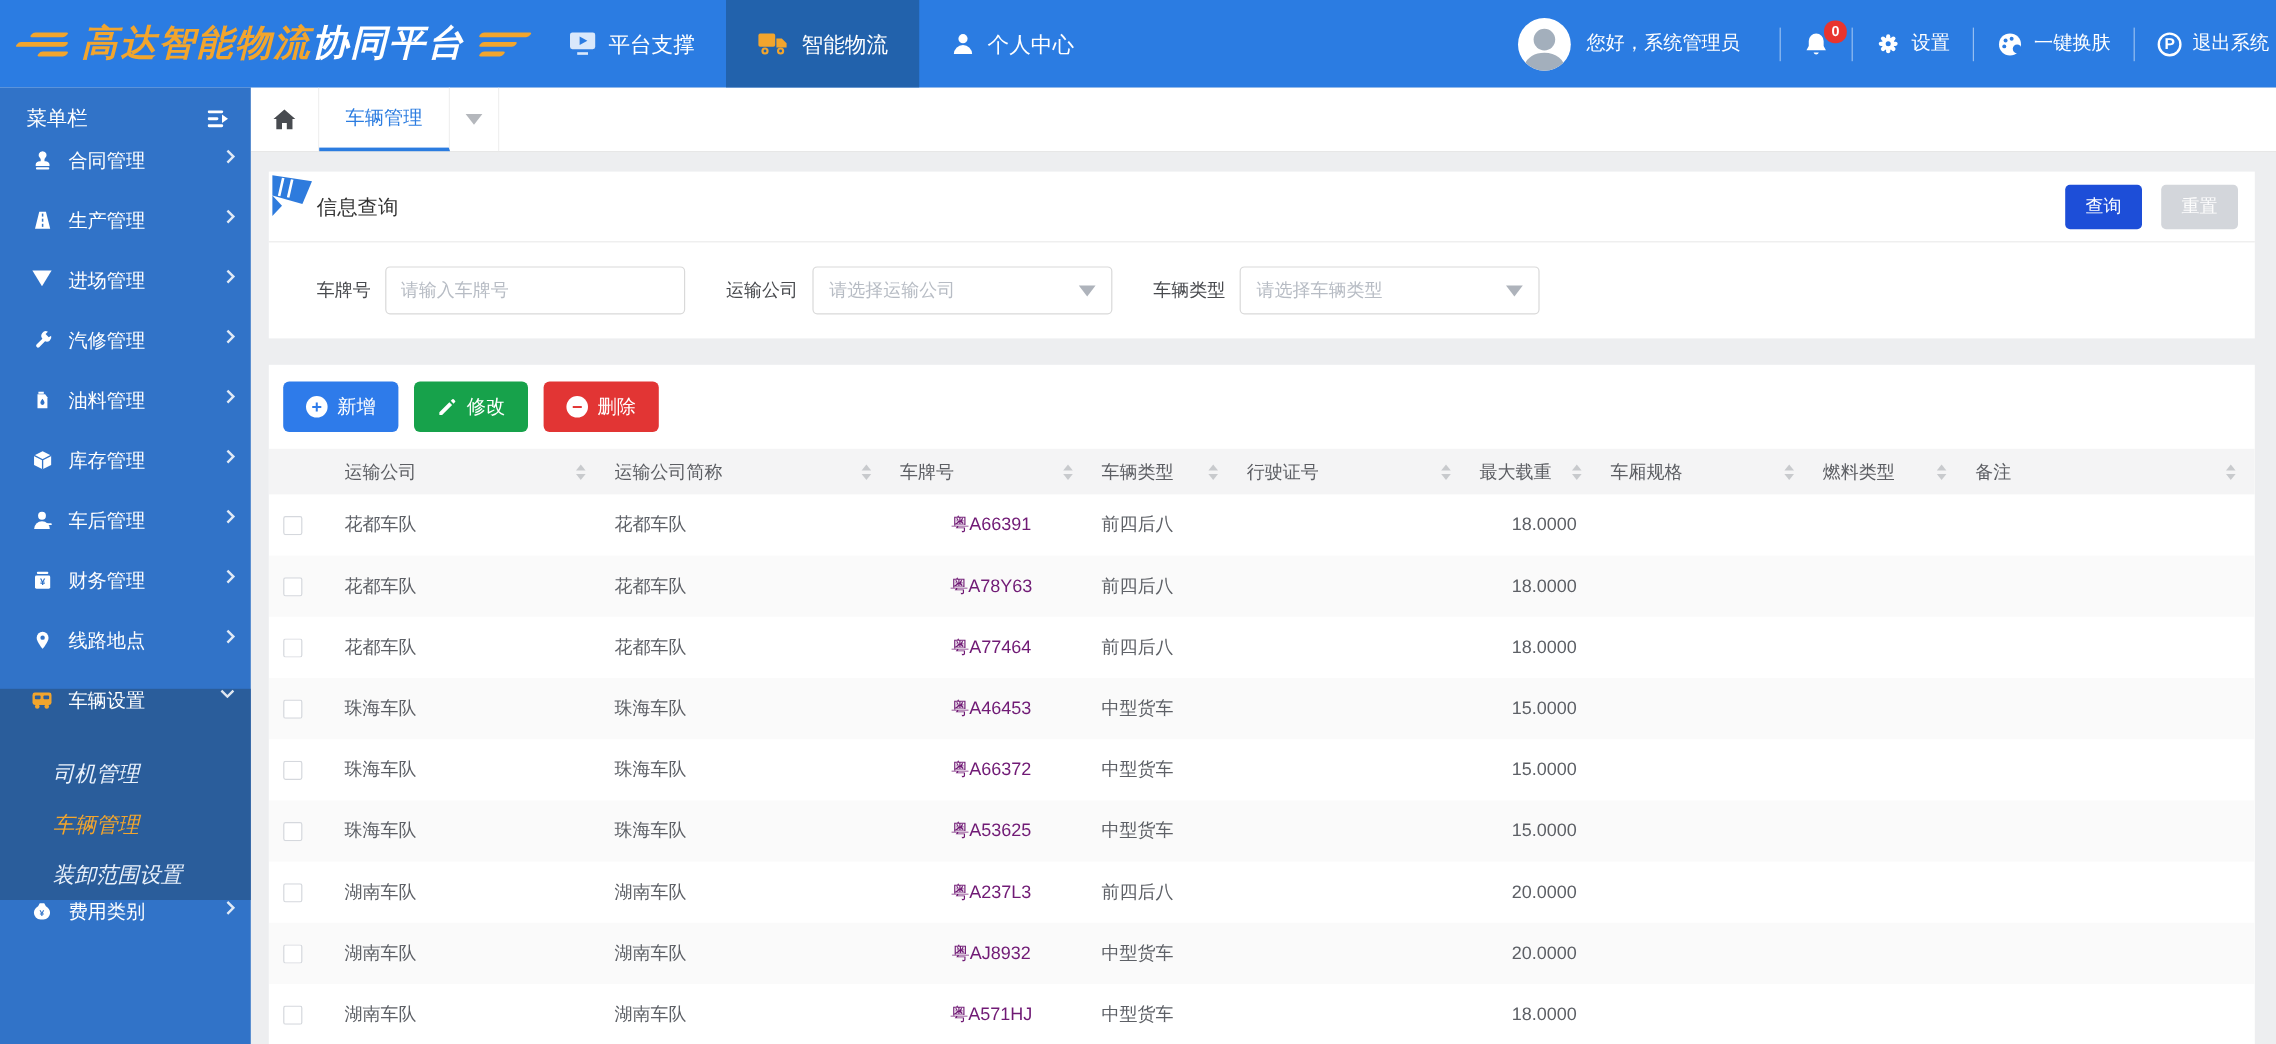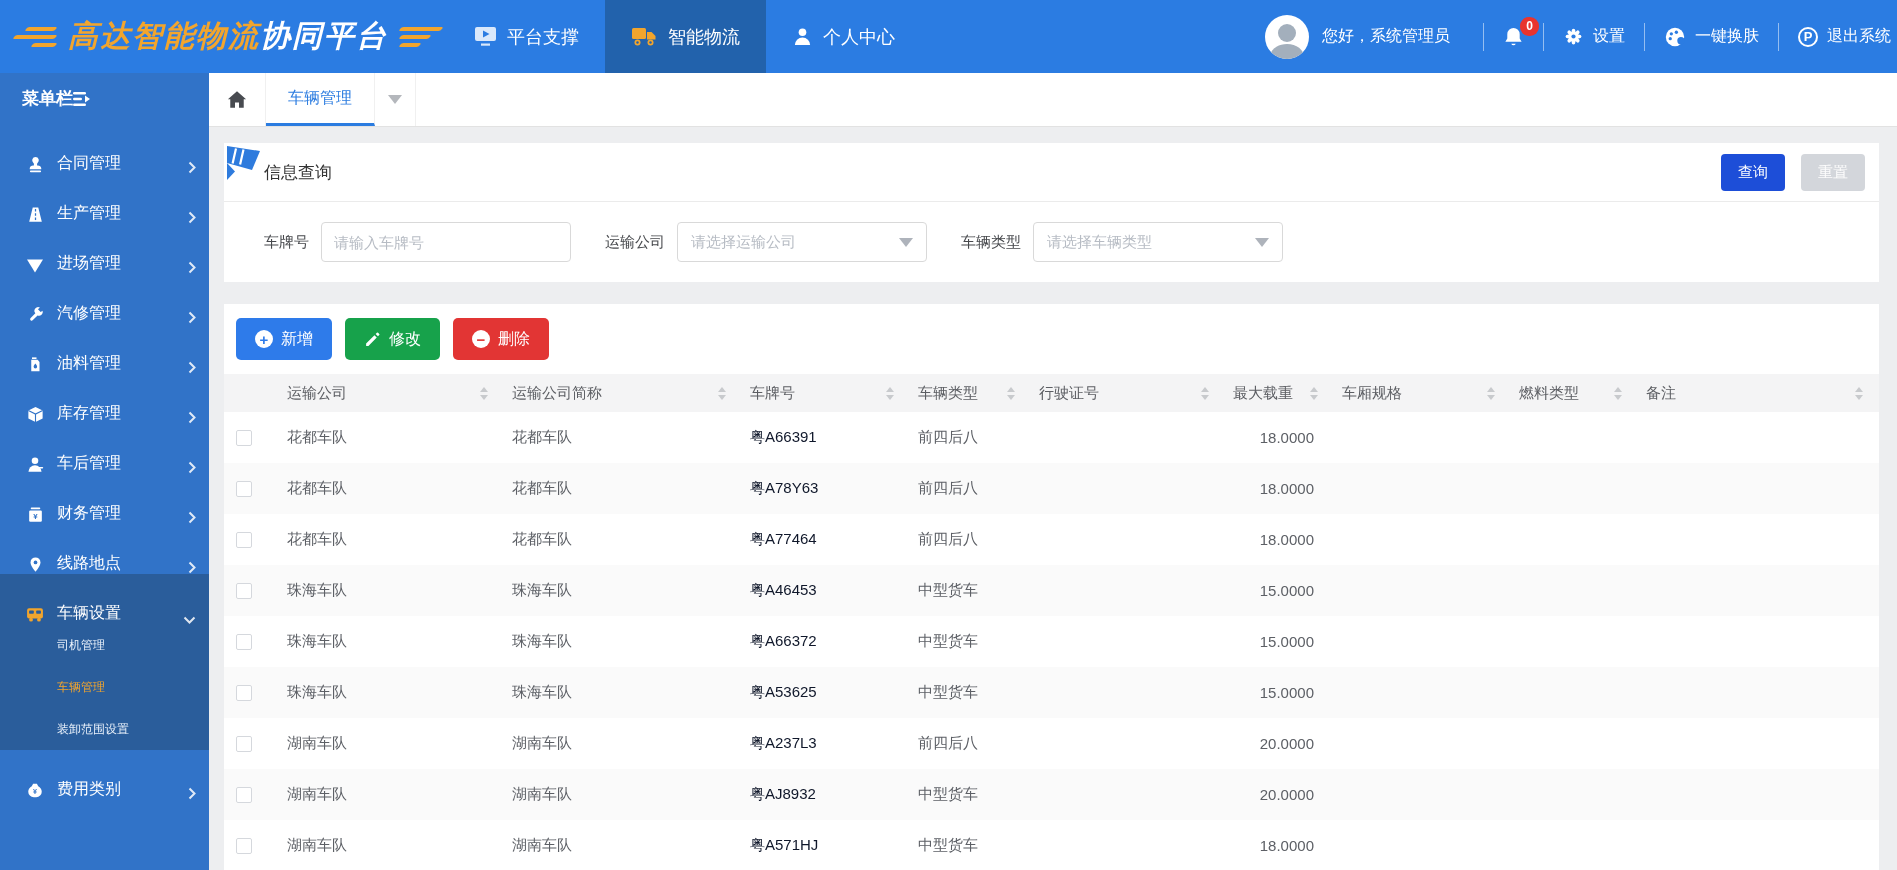--- a/index.html
+++ b/index.html
@@ -28,27 +28,27 @@
   .bell-wrap { position: relative; }
   .badge { position: absolute; top: -9px; right: -15px; background: #e8342e; color: #fff; border-radius: 9px; min-width: 19px; height: 19px; font-size: 12px; font-weight: bold; display: flex; align-items: center; justify-content: center; padding: 0 4px; }
   .h-action { display: flex; align-items: center; gap: 9px; font-size: 16px; cursor: pointer; white-space: nowrap; }
   .p-ico { width: 20px; height: 20px; border: 2px solid #fff; border-radius: 50%; display: flex; align-items: center; justify-content: center; font-size: 13px; font-weight: bold; }
 
   
   .main { display: flex; height: 797px; }
 
   
   .sidebar { width: 209px; background: #3173c8; color: #fff; flex-shrink: 0; }
-  .sb-title { display: flex; align-items: center; height: 51px; padding: 0 16px 0 22px; font-size: 17px; font-weight: bold; }
-  .sb-item { display: flex; align-items: flex-end; height: 50px; padding: 0 13px 0 25px; font-size: 16px; cursor: pointer; }
+  .sb-title { display: flex; align-items: center; justify-content: space-between; height: 51px; padding: 0 16px 0 22px; font-size: 17px; }
+  .sb-item { display: flex; align-items: flex-start; height: 50px; padding: 0 13px 0 25px; font-size: 16px; cursor: pointer; }
   .sb-ico { width: 20px; margin-right: 12px; display: flex; justify-content: center; }
   .sb-label { flex: 1; white-space: nowrap; }
   .sb-chev { opacity: .85; }
   .sb-group { background: #2a5d9b; }
-  .sb-sub { height: 42px; display: flex; align-items: center; padding-left: 57px; font-size: 12px; color: #e9f1fb; cursor: pointer; }
+  .sb-sub { height: 42px; display: flex; align-items: center; padding-left: 44px; font-size: 18px; color: #e9f1fb; cursor: pointer; font-style: italic; }
   .sb-sub.active { color: #f2a52d; }
 
   
   .content { flex: 1; display: flex; flex-direction: column; overflow: hidden; }
   .tabbar { height: 54px; background: #fff; border-bottom: 1px solid #e2e2e2; display: flex; align-items: stretch; }
   .tab-home { width: 57px; display: flex; align-items: center; justify-content: center; border-right: 1px solid #f0f0f0; cursor: pointer; }
   .tab-active { padding: 0 22px; display: flex; align-items: center; color: #2b7ce0; font-size: 16px; border-bottom: 3px solid #2b7ce0; border-right: 1px solid #f0f0f0; cursor: pointer; }
   .tab-caret { width: 41px; display: flex; align-items: center; justify-content: center; border-right: 1px solid #f0f0f0; cursor: pointer; }
   .tri-down { width: 0; height: 0; border-left: 7px solid transparent; border-right: 7px solid transparent; border-top: 9px solid #b4b7bc; }
 
@@ -88,21 +88,21 @@
   .th { display: flex; align-items: center; justify-content: space-between; padding: 0 8px 0 16px; height: 100%; }
   .trow { display: flex; align-items: center; height: 51px; font-size: 15px; color: #5d6066; }
   .trow:nth-child(odd) { background: #fafafa; }
   .td { padding-left: 16px; white-space: nowrap; overflow: hidden; }
   .col-cb { width: 47px; padding-left: 12px; display: flex; align-items: center; }
   .col-0 { width: 225px; } .col-1 { width: 238px; } .col-2 { width: 168px; }
   .col-3 { width: 121px; } .col-4 { width: 194px; } .col-5 { width: 109px; }
   .col-6 { width: 177px; } .col-7 { width: 127px; } .col-8 { width: 209px; }
   .col-sort { width: 40px; display: flex; justify-content: center; padding: 0; }
   .td.col-5 { text-align: right; padding-right: 12px; padding-left: 0; }
-  .plate { color: #0f172a; cursor: pointer; }
+  .plate { color: #701a75; cursor: pointer; text-align: center; }
   .cb { width: 16px; height: 16px; border: 1px solid #d5d8dd; border-radius: 2px; background: #fff; display: inline-block; cursor: pointer; }
   .sort { display: flex; flex-direction: column; gap: 3px; align-items: center; cursor: pointer; }
   .sort .up { width: 0; height: 0; border-left: 4px solid transparent; border-right: 4px solid transparent; border-bottom: 5px solid #c8cacd; }
   .sort .dn { width: 0; height: 0; border-left: 4px solid transparent; border-right: 4px solid transparent; border-top: 5px solid #c8cacd; }
 </style>
 </head>
 <body>
 
 <div class="header">
   <div class="logo">

